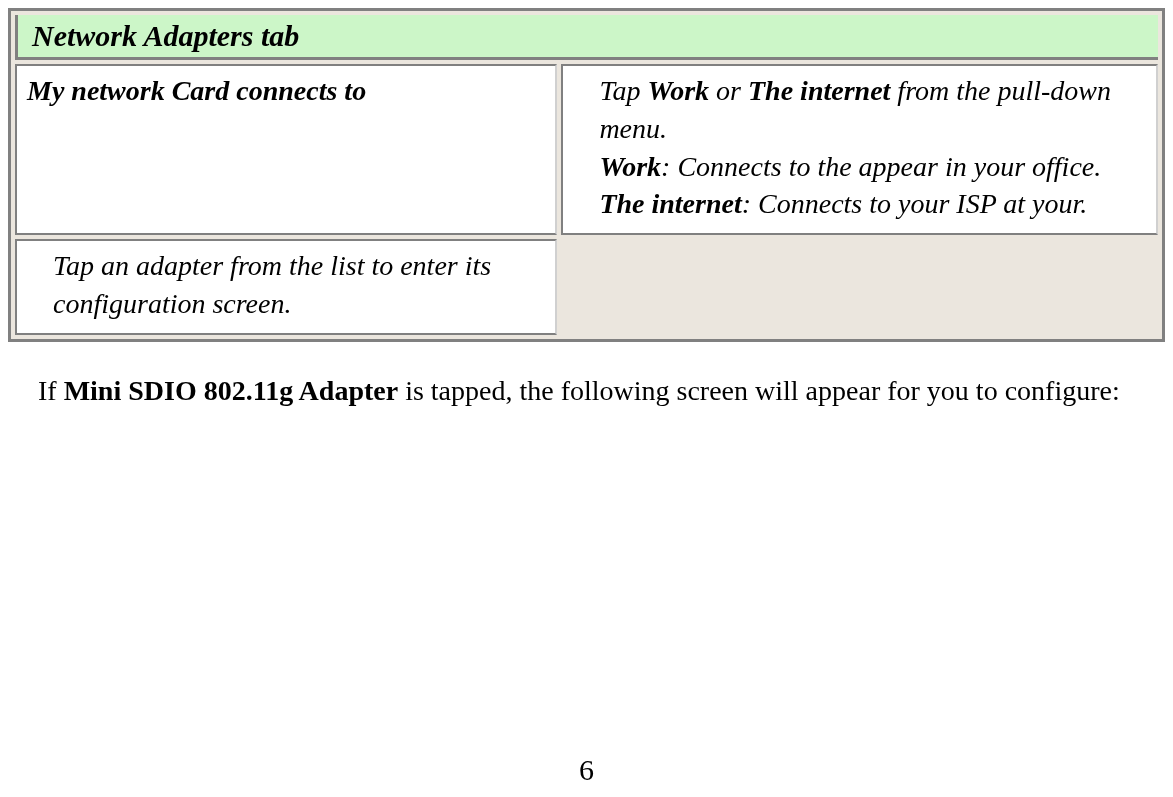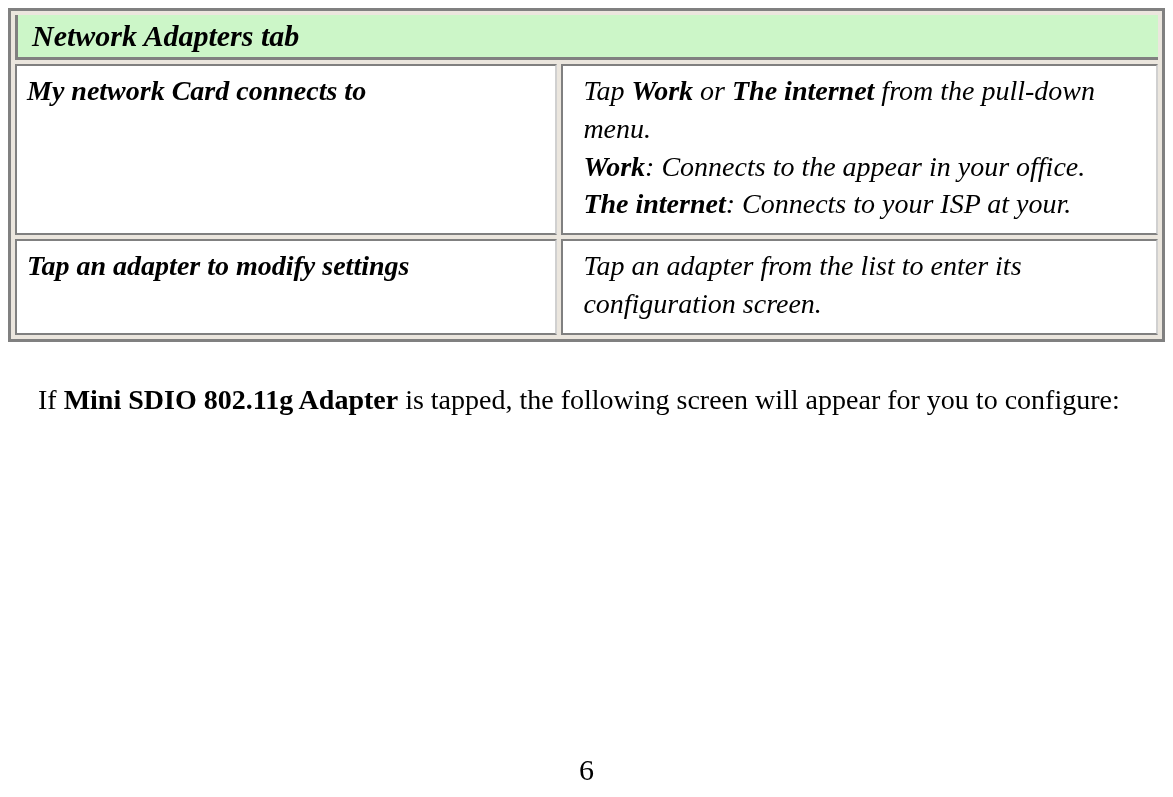--- a/index.html
+++ b/index.html
@@ -46,25 +46,25 @@
     padding: 6px 10px 10px 10px;
     font-size: 28px;
     box-sizing: border-box;
     line-height: 1.35;
   }
   .cell.left {
     font-weight: bold;
   }
   .cell.right {
     font-weight: normal;
-    padding-left: 20px;
+    padding-left: 36px;
   }
   .note {
     font-size: 28px;
-    padding: 39px 40px 0 30px;
+    padding: 30px 40px 0 30px;
     line-height: 1.35;
   }
   .page-num {
     position: absolute;
     bottom: 10px;
     width: 100%;
     text-align: center;
     font-size: 30px;
   }
   b { font-weight: bold; }
@@ -81,23 +81,20 @@
 
       <div class="cell left">
         <span>My network Card connects to</span>
       </div>
       <div class="cell right">
         <span>Tap </span><b>Work</b><span> or </span><b>The internet</b><span> from the pull-down menu.</span><br>
         <b>Work</b><span>: Connects to the appear in your office.</span><br>
         <b>The internet</b><span>: Connects to your ISP at your.</span>
       </div>
 
-      <div class="cell left">
-        <span>Tap an adapter to modify settings</span>
-      </div>
       <div class="cell right">
         <span>Tap an adapter from the list to enter its configuration screen.</span>
       </div>
 
     </div>
   </div>
 
   <div class="note">
     <span>If </span><b>Mini SDIO 802.11g Adapter</b><span> is tapped, the following screen will appear for you to configure:</span>
   </div>

